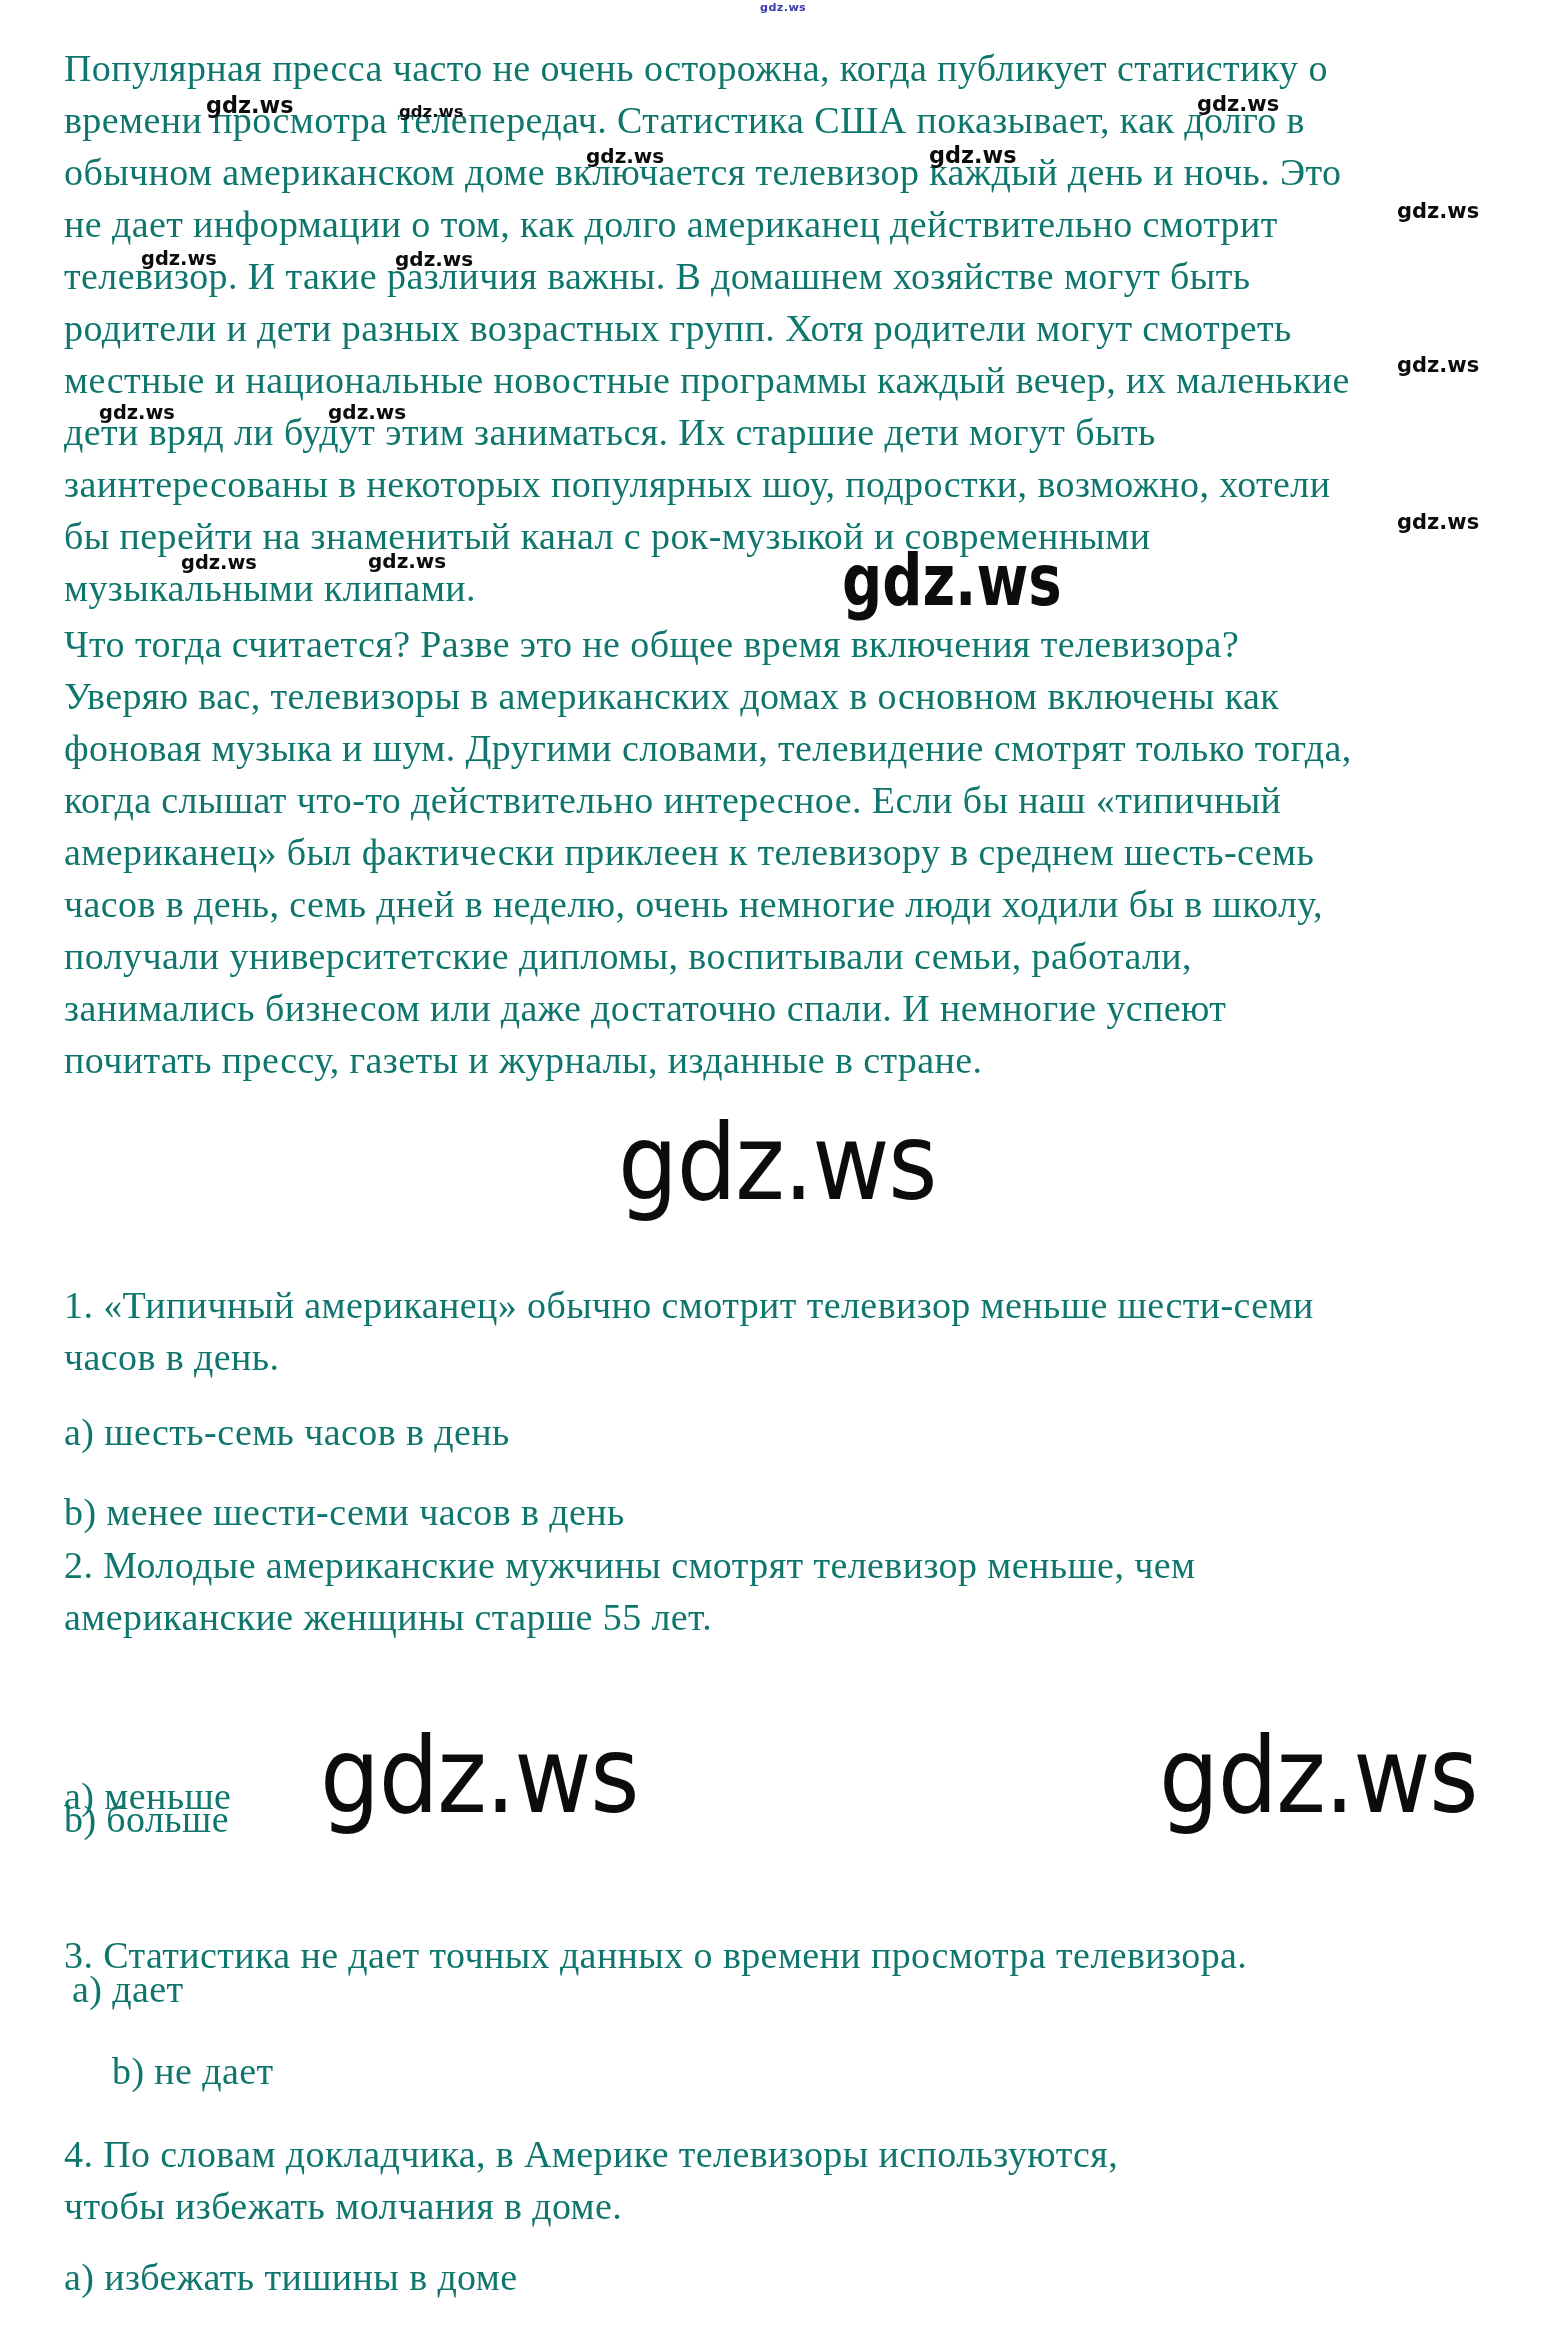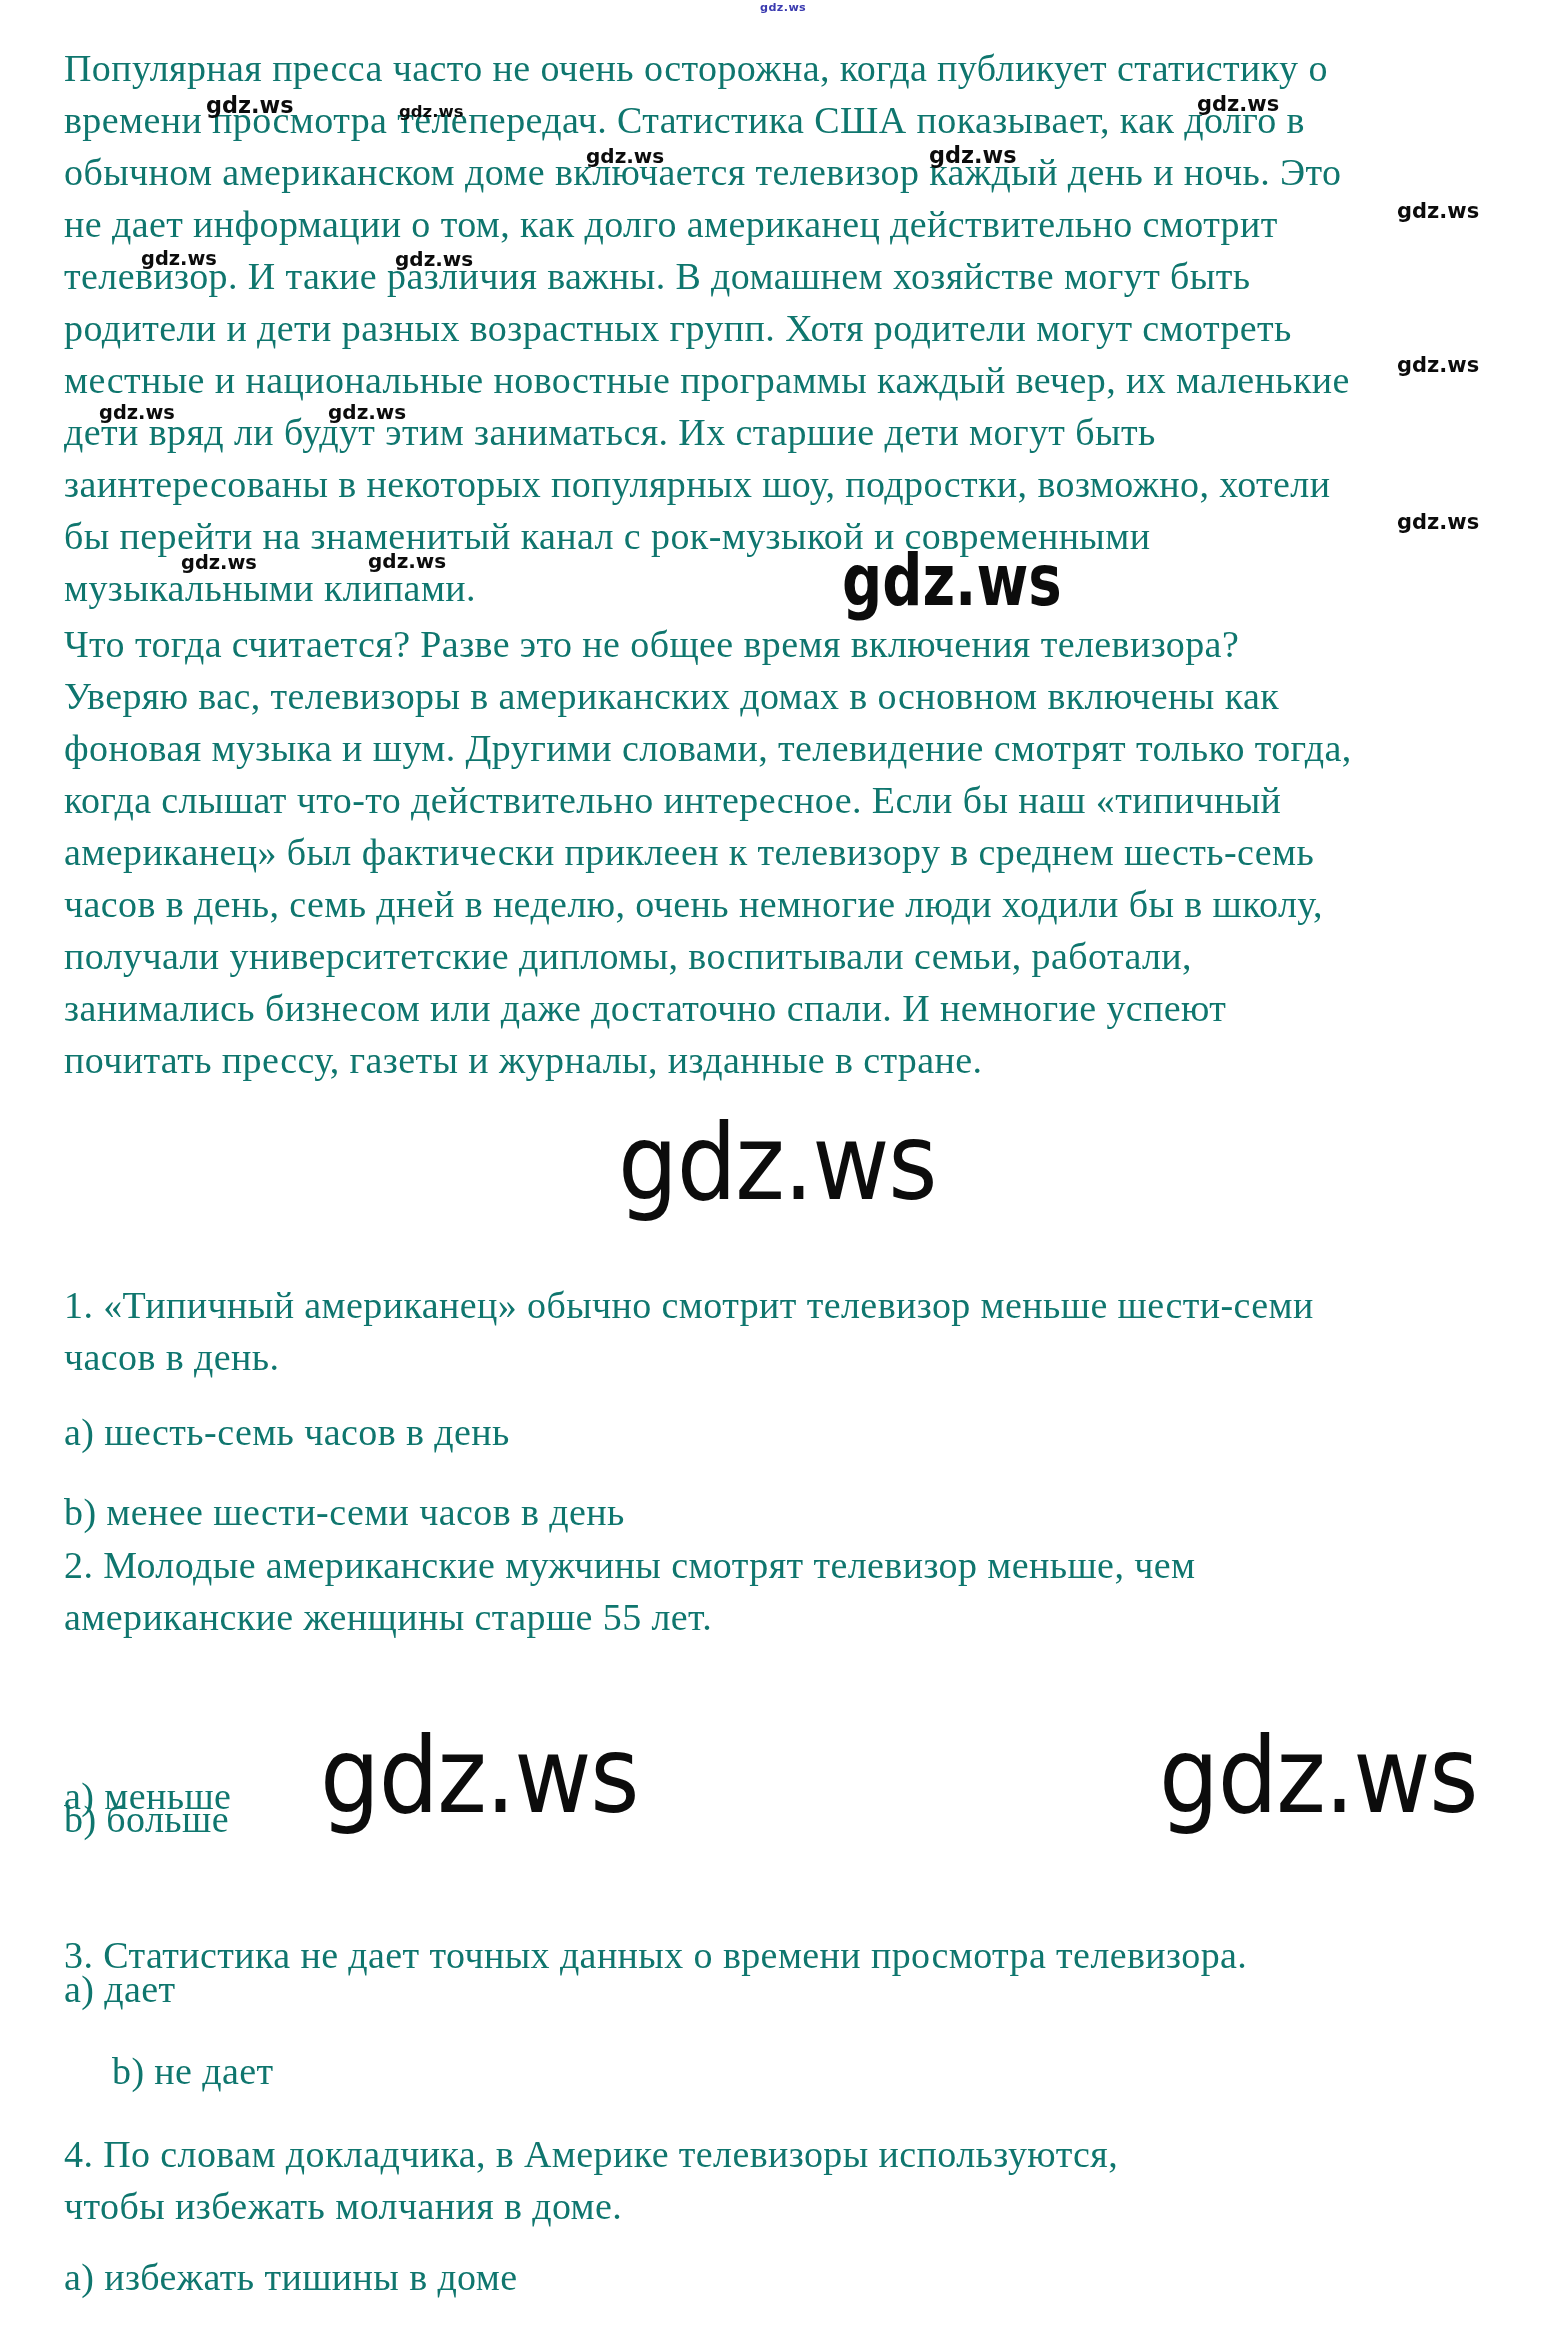--- a/index.html
+++ b/index.html
@@ -98,19 +98,19 @@
 
 <div class="txt" style="top:1539px;">2. Молодые американские мужчины смотрят телевизор меньше, чем
 американские женщины старше 55 лет.</div>
 <div class="txt" style="top:1770px;">a) меньше</div>
 <div class="txt" style="top:1793px;">b) больше</div>
 
 <span class="wm wm-lg" style="left:320px; top:1724px; font-size:105px; transform:scaleX(0.9);">gdz.ws</span>
 <span class="wm wm-lg" style="left:1159px; top:1724px; font-size:105px; transform:scaleX(0.9);">gdz.ws</span>
 
 <div class="txt" style="top:1881px;margin-top:48px;">3. Статистика не дает точных данных о времени просмотра телевизора.</div>
-<div class="txt" style="top:1963px;">a) дает</div>
+<div class="txt" style="top:1963px;margin-left:8px;">a) дает</div>
 <div class="txt" style="top:2045px;margin-left:48px;">b) не дает</div>
 
 <div class="txt" style="top:2128px;">4. По словам докладчика, в Америке телевизоры используются,
 чтобы избежать молчания в доме.</div>
 <div class="txt" style="top:2251px;">a) избежать тишины в доме</div>
 
 
 </body></html>

